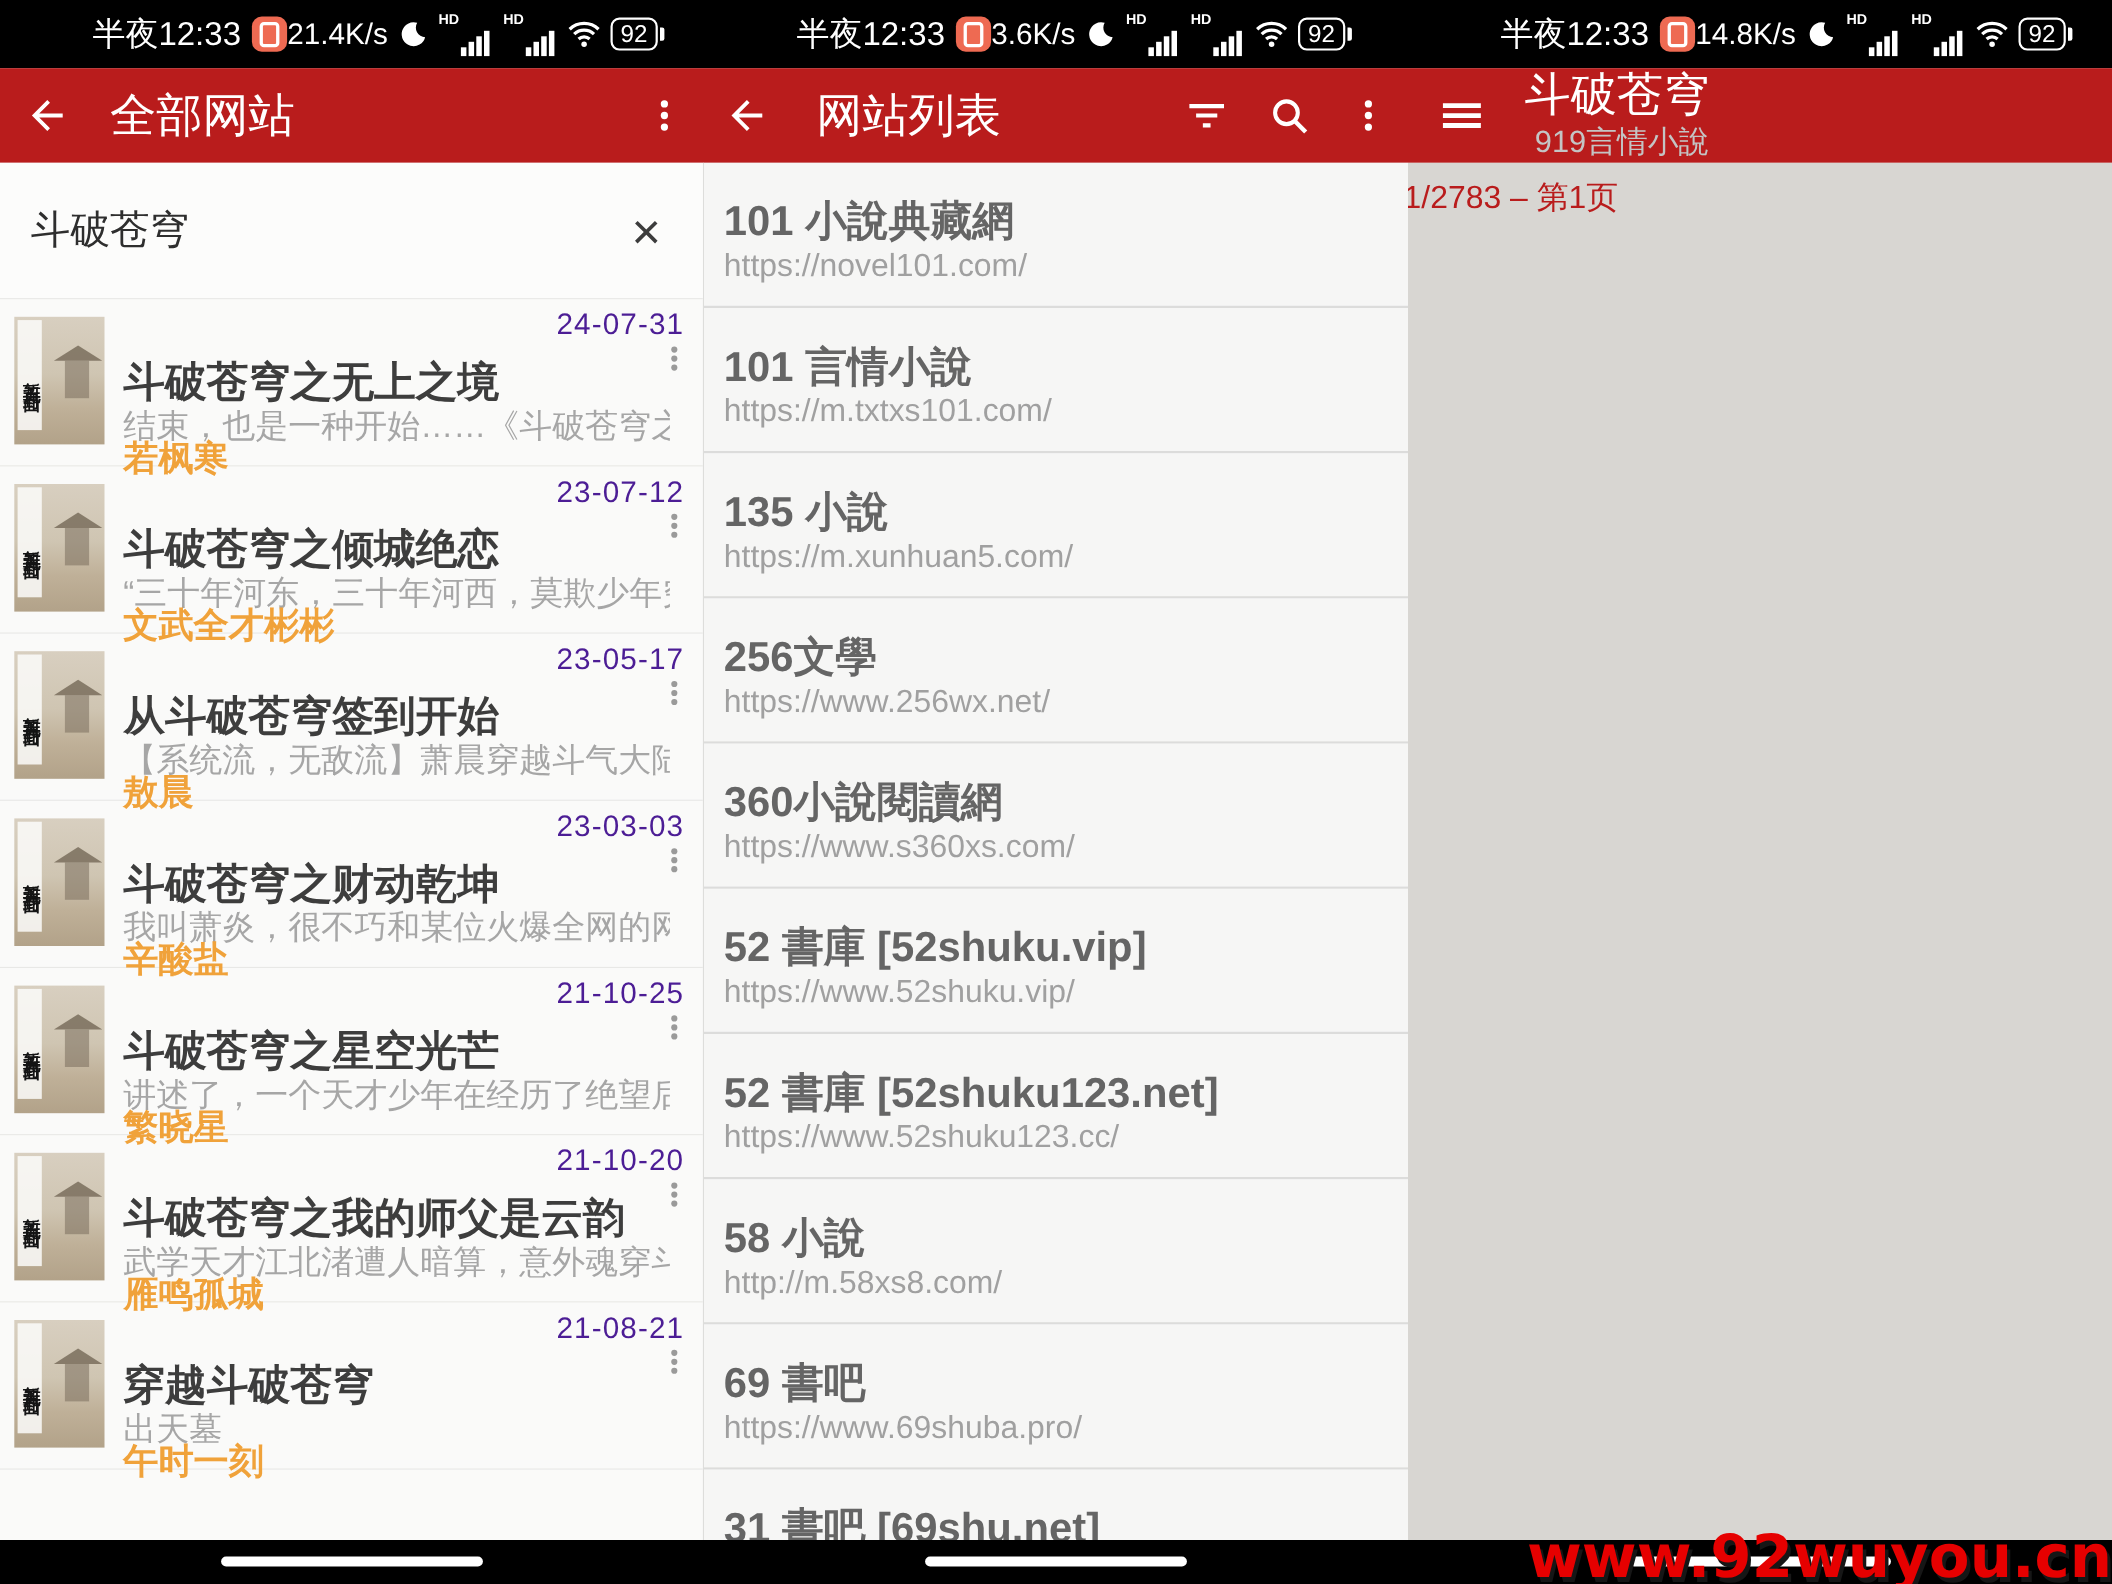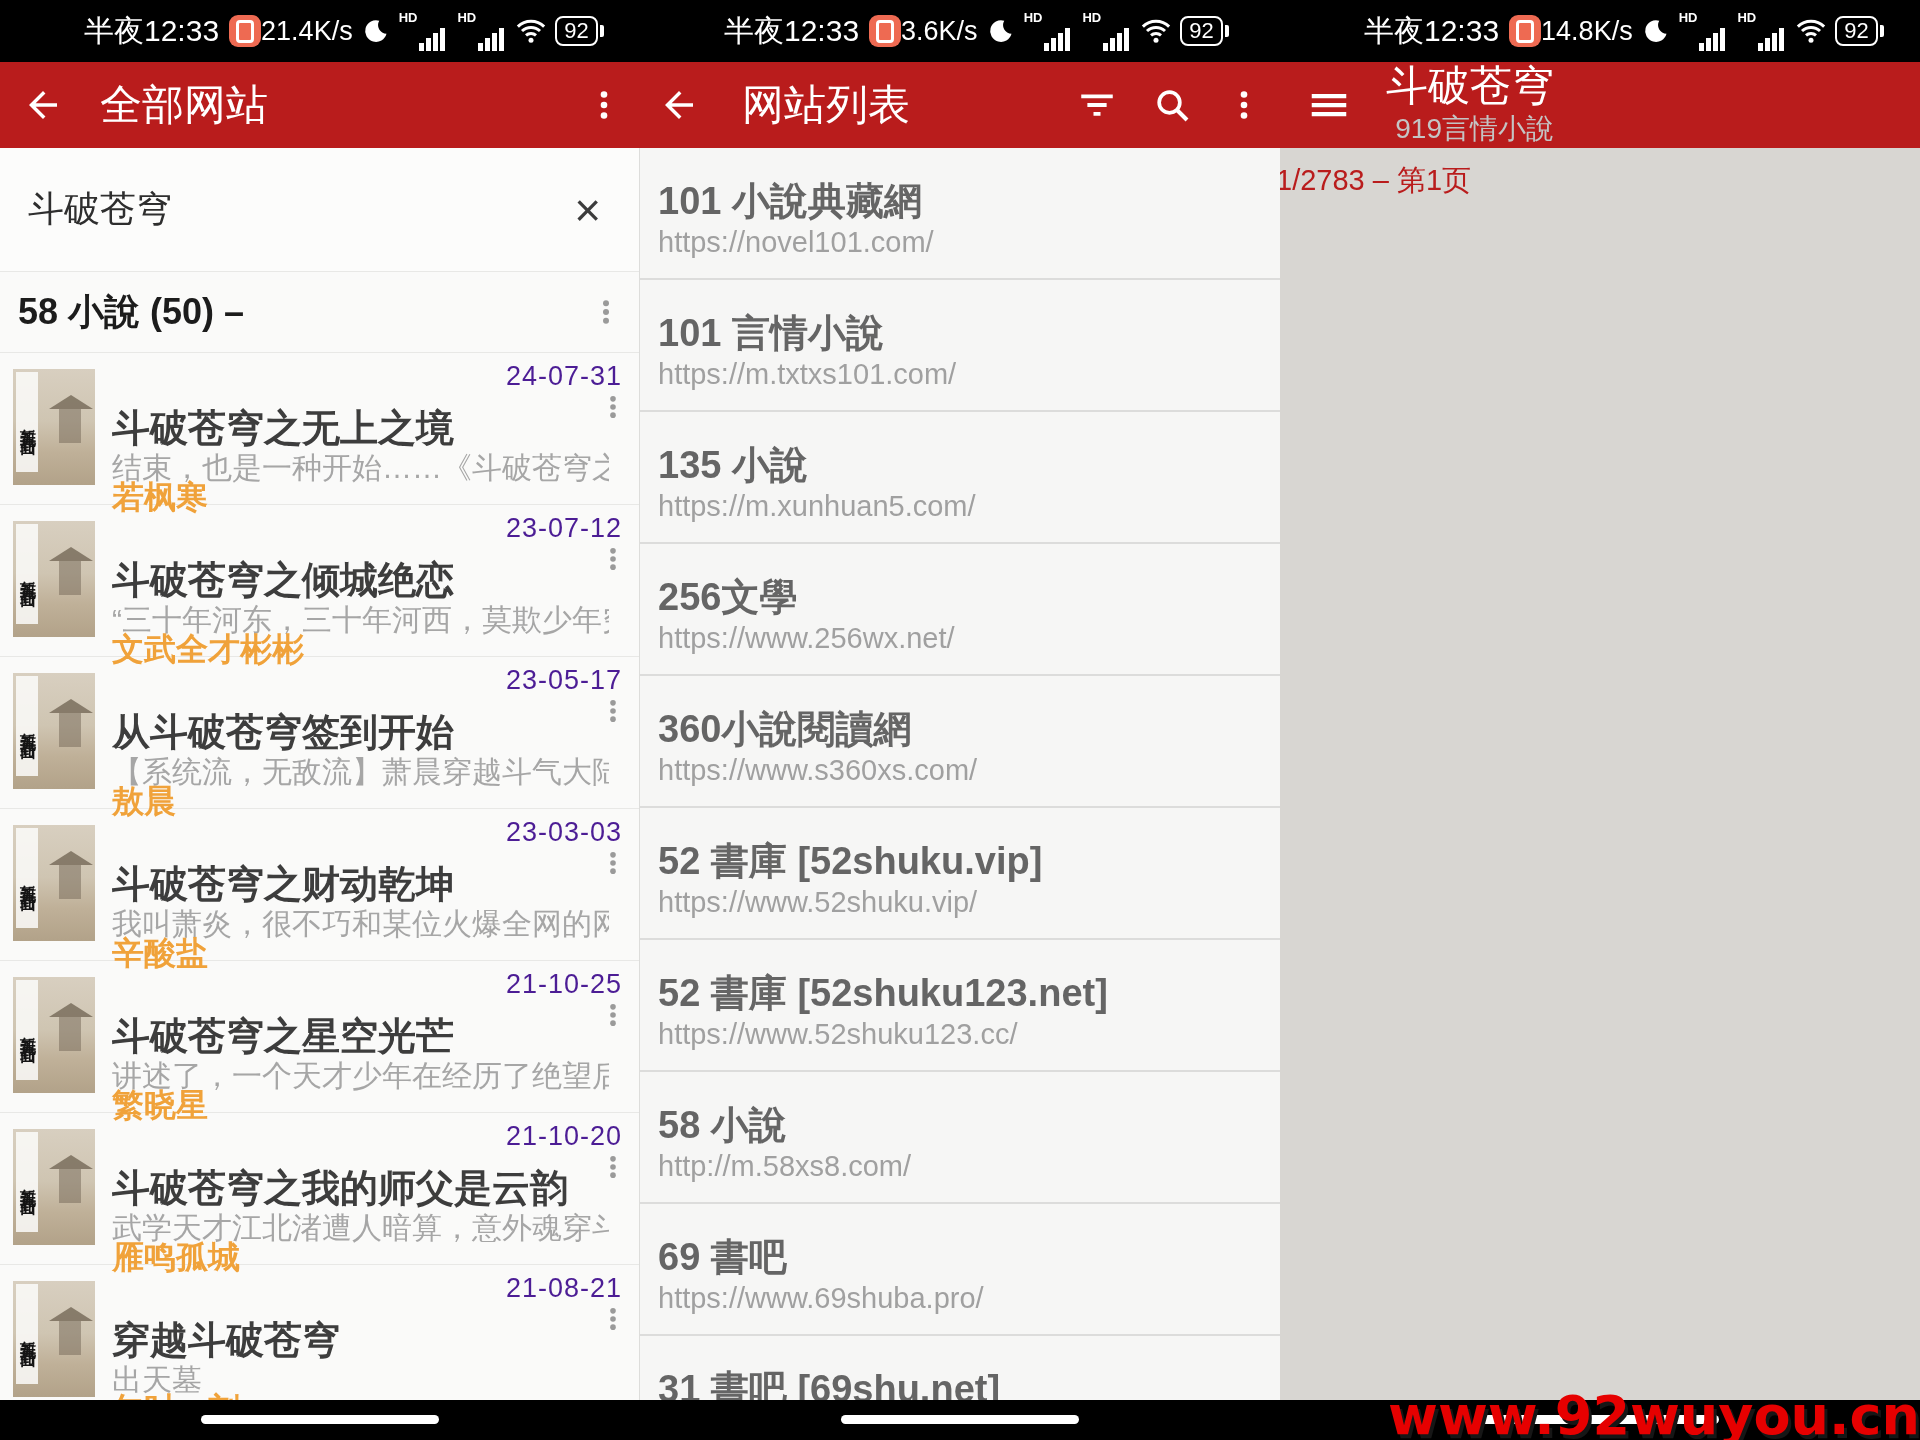--- a/index.html
+++ b/index.html
@@ -143,30 +143,20 @@
             <circle cx="12" cy="12" r="2.2" fill="currentColor"></circle>
             <circle cx="12" cy="19" r="2.2" fill="currentColor"></circle>
           </svg>
         </span>
     </div>
     <div class="panel-body">
       <div class="search-row">
         <span class="search-text">斗破苍穹</span>
         <span class="clear-x">×</span>
       </div>
-      <div class="section-row">
-        <span class="section-label">58 小說 (50) –</span>
-        <span class="kebab">
-            <svg width="30" height="30" viewBox="0 0 24 24">
-              <circle cx="12" cy="5" r="2.4" fill="currentColor"></circle>
-              <circle cx="12" cy="12" r="2.4" fill="currentColor"></circle>
-              <circle cx="12" cy="19" r="2.4" fill="currentColor"></circle>
-            </svg>
-          </span>
-      </div>
       <div class="book-list">
 
       <div class="book-row">
           <span class="book-cover">
             <span class="cover-roof"></span>
             <span class="cover-base"></span>
             <span class="cover-strip">暂无封面</span>
           </span>
           <span class="book-date">24-07-31</span>
           <span class="book-kebab kebab">

